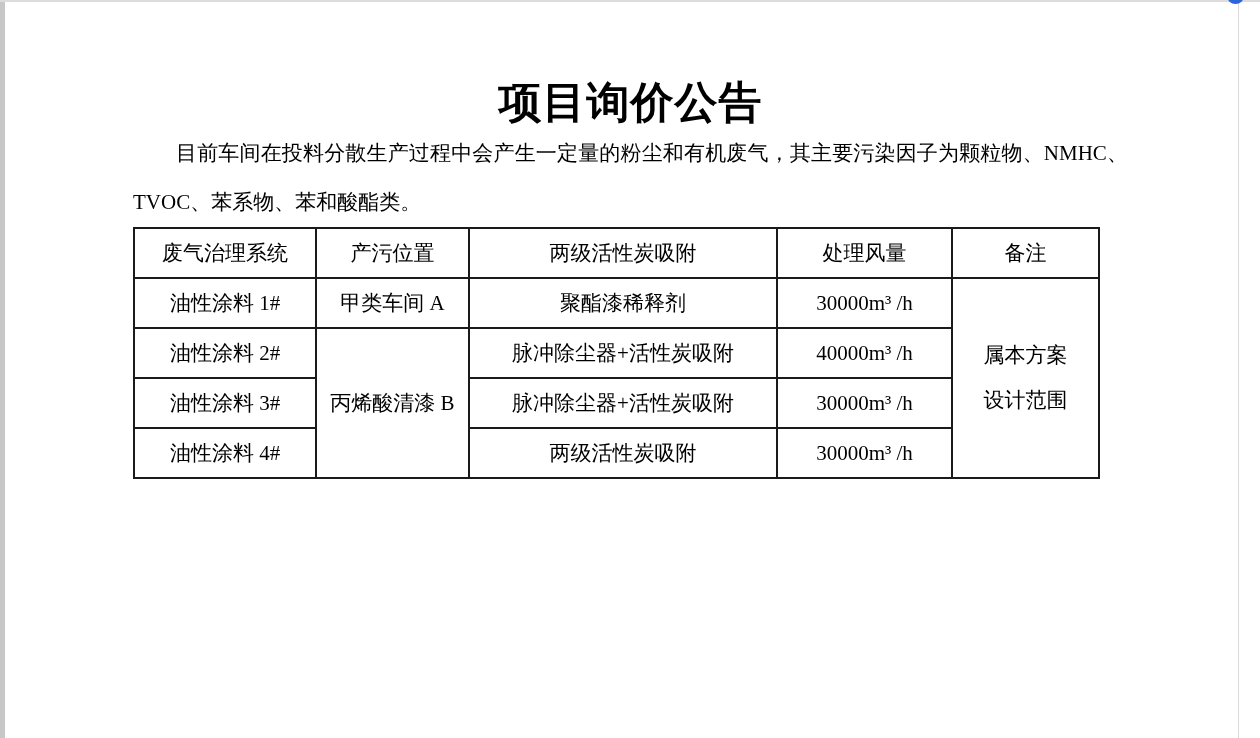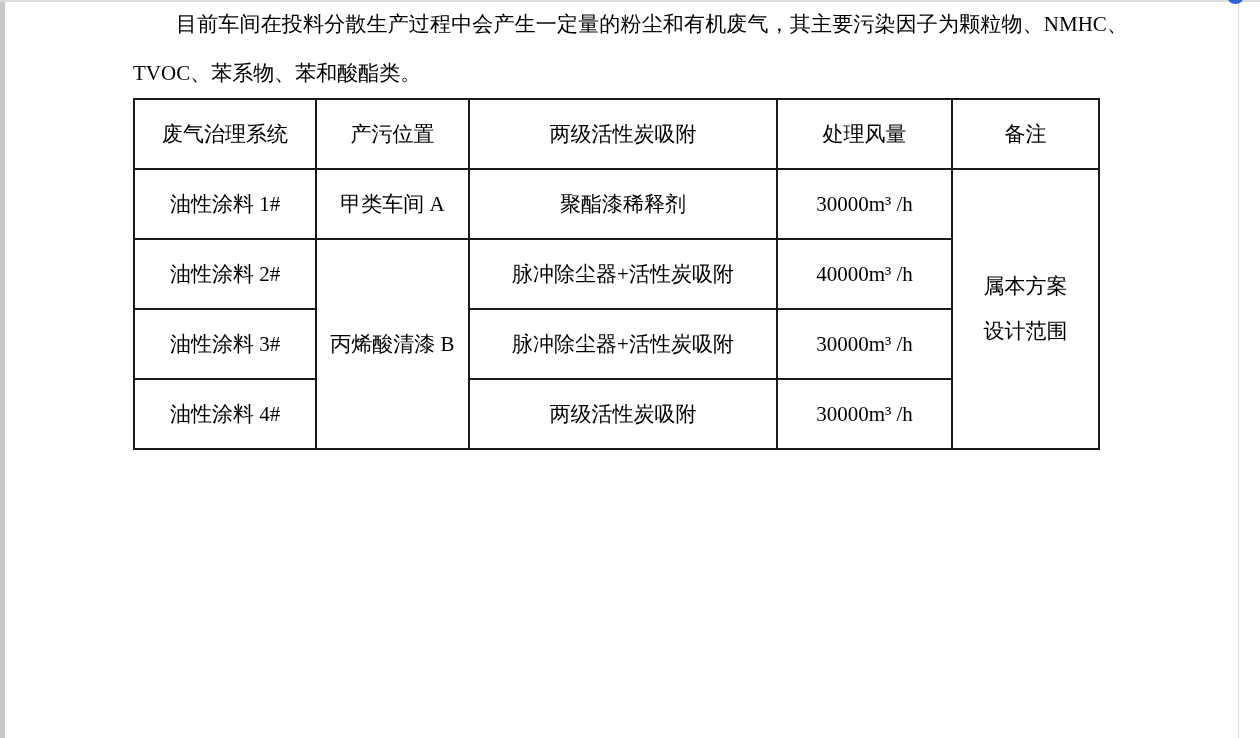--- a/index.html
+++ b/index.html
@@ -72,41 +72,42 @@
   }
   table.facilities {
     border-collapse: collapse;
     table-layout: fixed;
     width: 965px;
   }
   .facilities th,
   .facilities td {
     border: 2px solid #1a1a1a;
     height: 48px;
-    padding: 10px;
+    padding: 0;
     font-size: 21px;
     font-weight: 400;
     text-align: center;
     vertical-align: middle;
   }
   .facilities td.remark-cell {
     white-space: pre-line;
     line-height: 45px;
   }
 </style>
 </head>
 <body>
 
 <div class="viewer">
   <div class="canvas-left-edge"></div>
   <div class="page-top-edge"></div>
   <div class="page-right-edge"></div>
   <div class="collab-dot"></div>
 
   <div class="doc">
+    <h1 class="doc-title">项目询价公告</h1>
 
     <p>目前车间在投料分散生产过程中会产生一定量的粉尘和有机废气，其主要污染因子为颗粒物、NMHC、TVOC、苯系物、苯和酸酯类。</p>
 
     <table class="facilities">
       <colgroup>
         <col style="width:182px">
         <col style="width:153px">
         <col style="width:308px">
         <col style="width:175px">
         <col style="width:147px">

